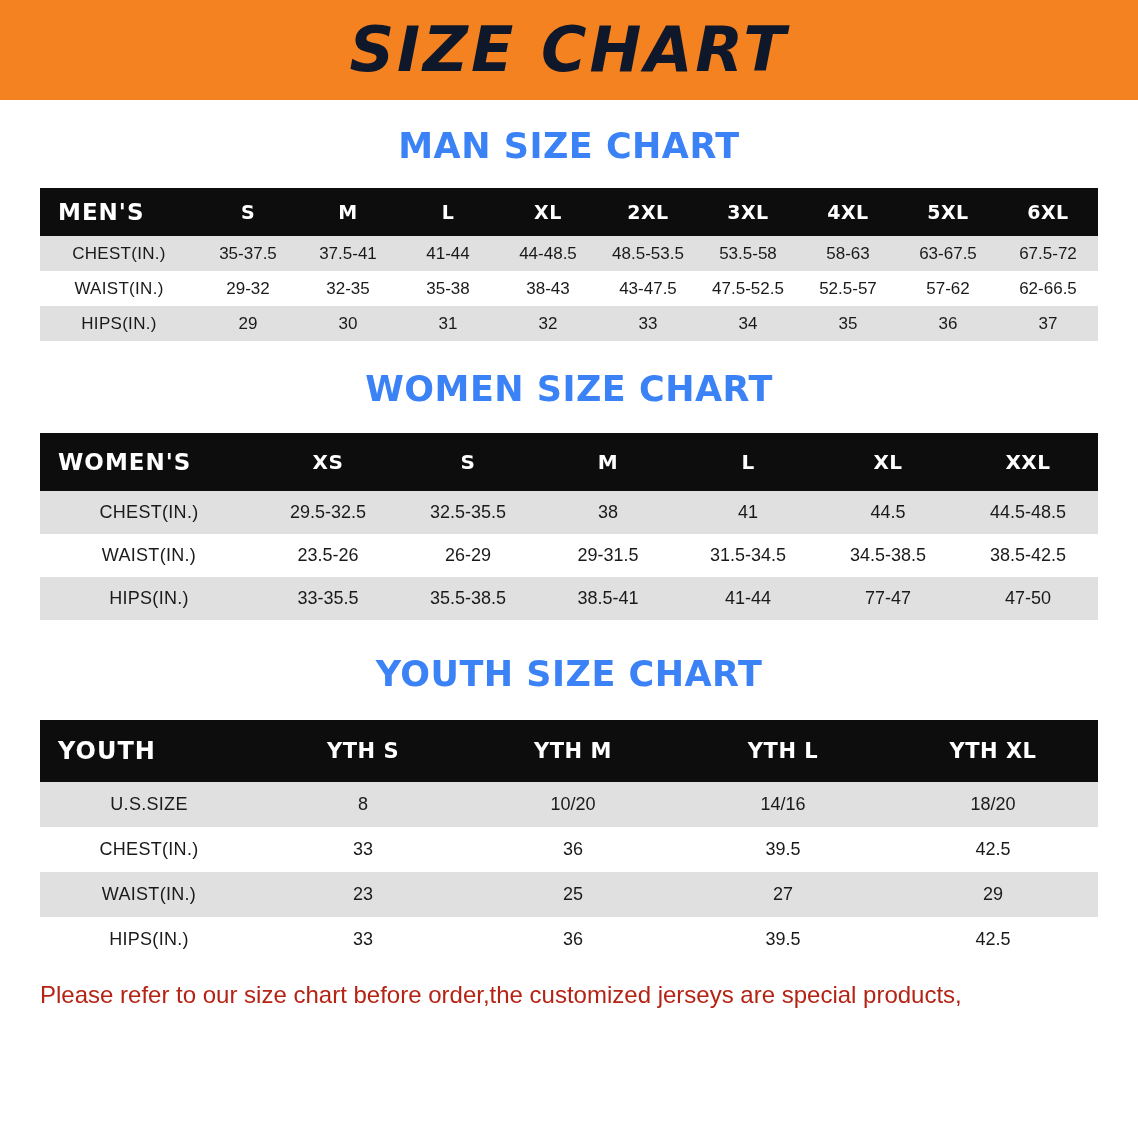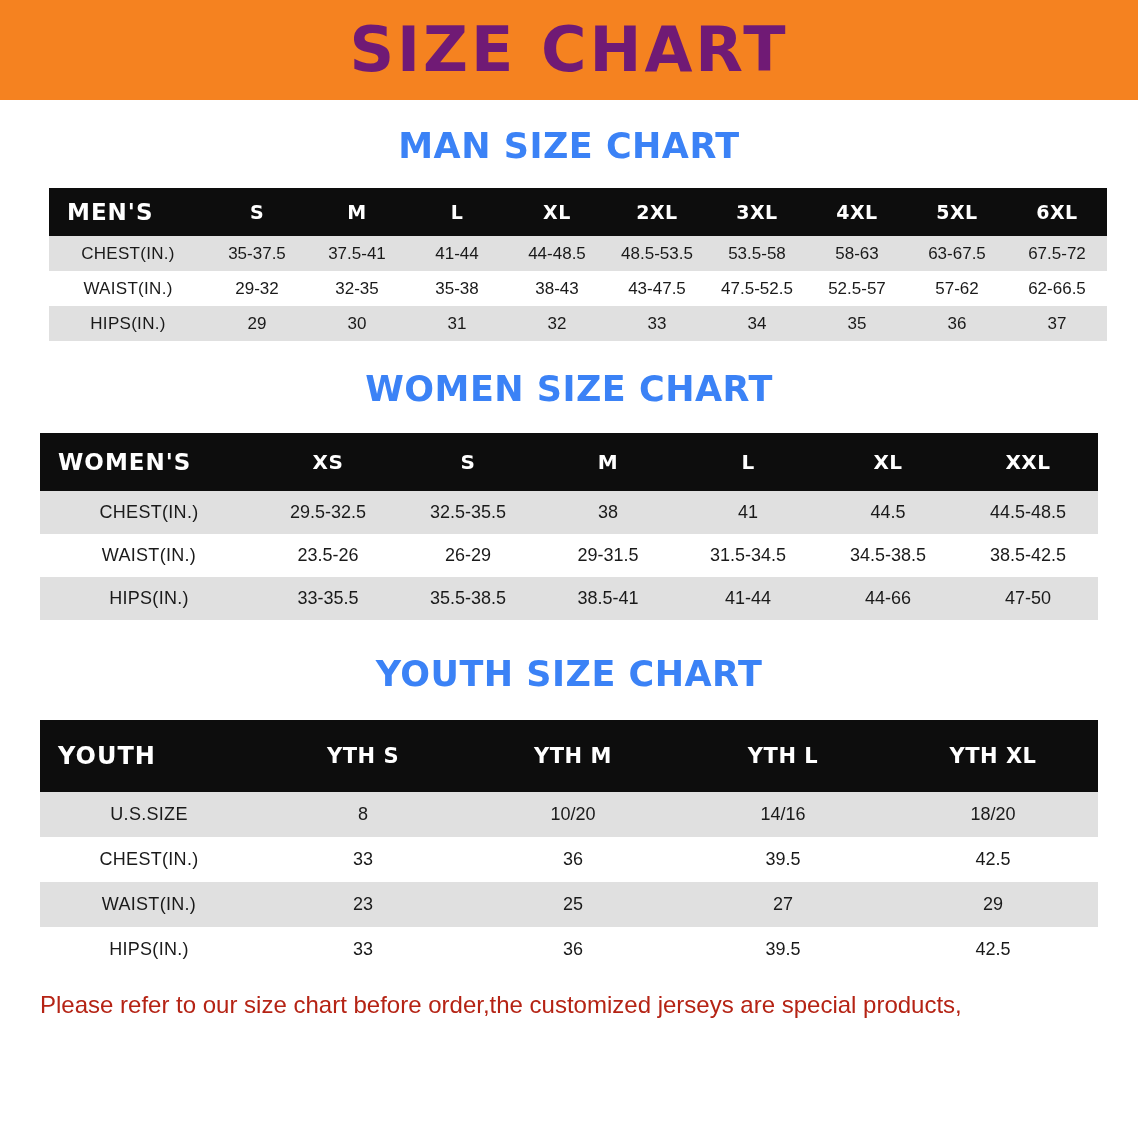--- a/index.html
+++ b/index.html
@@ -26,22 +26,23 @@
     height: 100px;
     display: flex;
     align-items: center;
     justify-content: center;
   }
   .banner-title {
     font-family: "DejaVu Sans", sans-serif;
     font-weight: bold;
     font-size: 62px;
     letter-spacing: 3px;
-    color: #701a75;
+    color: #0f172a;
     line-height: 1;
+    font-style: italic;
   }
   
   .section-title {
     text-align: center;
     font-family: "DejaVu Sans", sans-serif;
     font-weight: bold;
     font-size: 35px;
     color: #3b82f6;
     letter-spacing: 0.5px;
   }
@@ -95,34 +96,34 @@
     letter-spacing: 0.3px;
   }
   tr.row-shade td { background: #e0e0e0; }
   tr.row-plain td { background: #ffffff; }
 
   
   #man-table col.c0 { width: 158px; }
   #women-table col.c0 { width: 218px; }
   #youth-table col.c0 { width: 218px; }
 
-  .tbl-gap-man { margin-top: 22px; margin-left: 9px; }
+  .tbl-gap-man { margin-top: 22px; }
   .tbl-gap-women { margin-top: 24px; }
   .tbl-gap-youth { margin-top: 26px; }
 
   
   #youth-table thead th { font-size: 21px; }
   #youth-table thead th.first-col { font-size: 24px; }
   #youth-table tbody td { height: 45px; font-size: 18px; }
 
   #women-table thead th { font-size: 20px; }
   #women-table thead th.first-col { font-size: 23px; }
   #women-table tbody td { height: 43px; font-size: 18px; }
   #women-table thead tr { height: 58px; }
-  #youth-table thead tr { height: 72px; }
+  #youth-table thead tr { height: 62px; }
 
   
   .footer-note {
     margin-top: 16px;
     padding: 0 40px;
     text-align: left;
     color: #b52314;
     font-family: "Liberation Sans", sans-serif;
     font-size: 24px;
     line-height: 1.45;
@@ -251,21 +252,21 @@
           <td>31.5-34.5</td>
           <td>34.5-38.5</td>
           <td>38.5-42.5</td>
         </tr>
         <tr class="row-shade">
           <td class="first-col">HIPS(IN.)</td>
           <td>33-35.5</td>
           <td>35.5-38.5</td>
           <td>38.5-41</td>
           <td>41-44</td>
-          <td>44-66</td>
+          <td>77-47</td>
           <td>47-50</td>
         </tr>
       </tbody>
     </table>
   </div>
 
   <div class="section-title" id="youth-title">YOUTH SIZE CHART</div>
 
   <div class="table-wrap tbl-gap-youth">
     <table class="size-table" id="youth-table">

